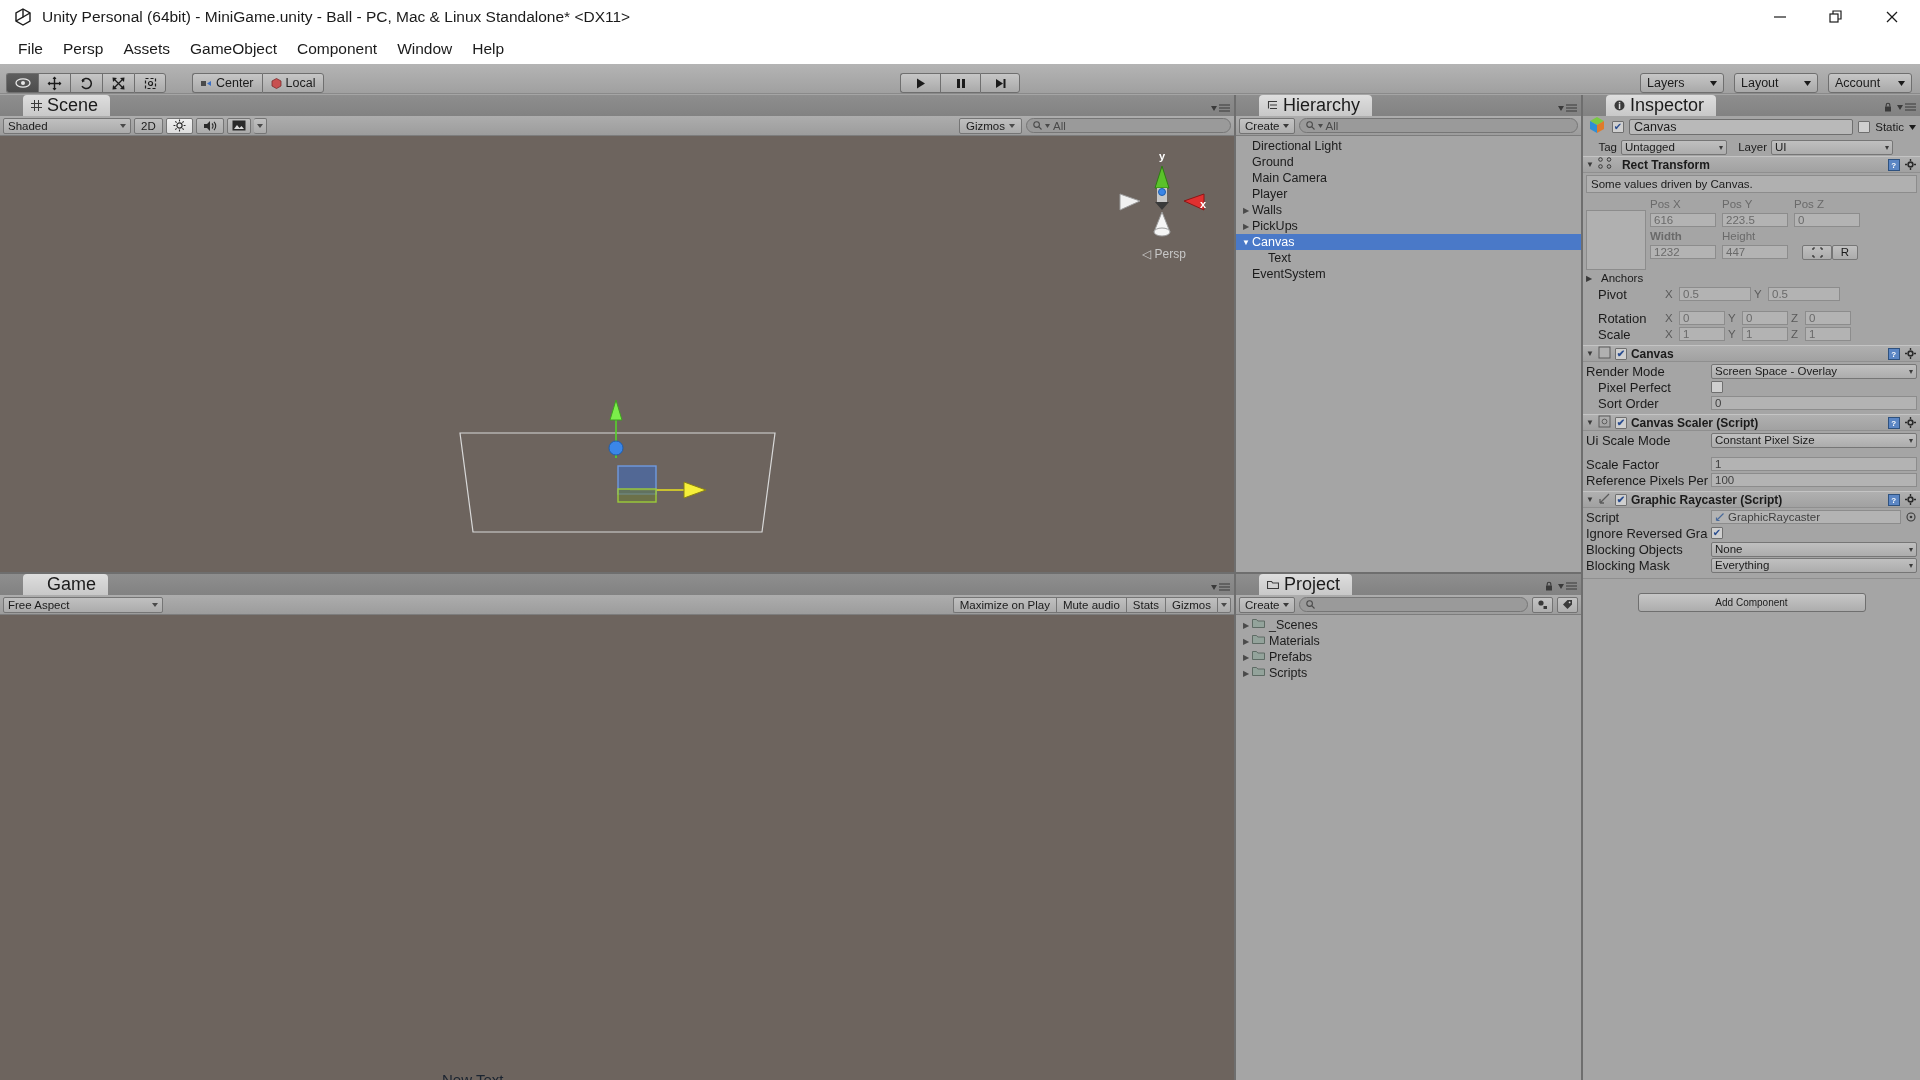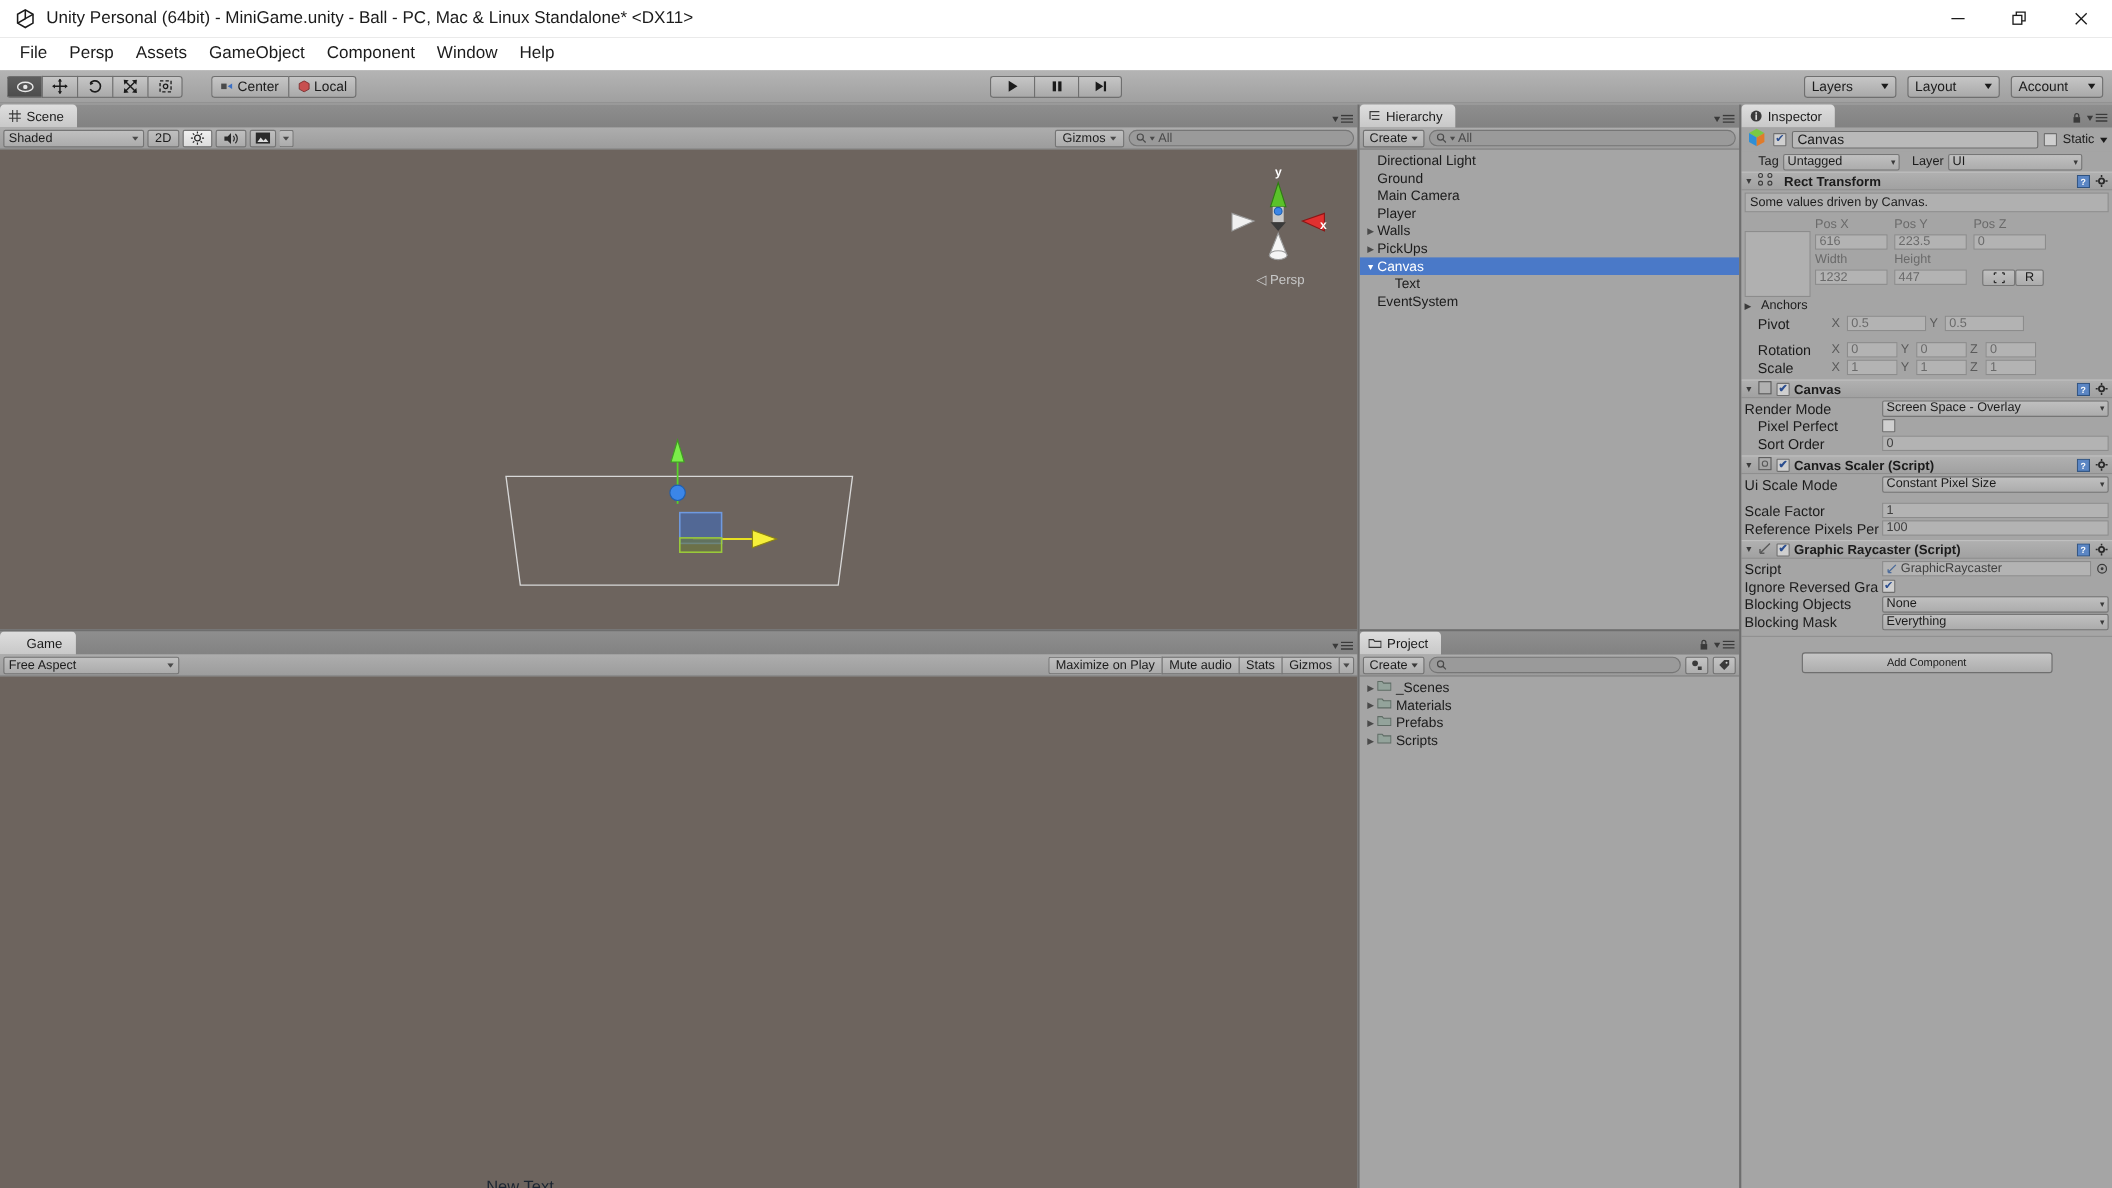--- a/index.html
+++ b/index.html
@@ -27,21 +27,21 @@
     position: absolute; left: 0; top: 34px; width: 1920px; height: 30px;
     background: #ffffff; display: flex; align-items: center; padding-left: 8px;
   }
   .menu-item { font-size: 15.5px; color: #1b1b1b; padding: 2px 10px; }
 
   
   .toolbar {
     position: absolute; left: 0; top: 64px; width: 1920px; height: 30px;
     background: linear-gradient(#b4b4b4, #a0a0a0);
     border-bottom: 1px solid #8a8a8a;
-    display: flex; align-items: center;
+    display: flex; align-items: flex-end;
   }
   .tbtn-group { display: flex; margin-left: 6px; }
   .tbtn {
     width: 32px; height: 20px;
     background: linear-gradient(#c6c6c6, #a9a9a9);
     border: 1px solid #6f6f6f; border-right-width: 0;
     display: flex; align-items: center; justify-content: center;
   }
   .tbtn:first-child { border-radius: 3px 0 0 3px; }
   .tbtn:last-child { border-right-width: 1px; border-radius: 0 3px 3px 0; }
@@ -78,21 +78,21 @@
   .panel { position: absolute; background: #a5a5a5; }
   .panel-tabrow {
     height: 21px; background: linear-gradient(#8e8e8e, #828282);
     display: flex; align-items: flex-end; position: relative;
   }
   .panel-tab {
     height: 21px; padding: 0 12px 0 8px;
     background: linear-gradient(#dedede, #c8c8c8);
     border-radius: 4px 4px 0 0;
     display: flex; align-items: center; gap: 5px;
-    font-size: 12px; color: #1b1b1b;
+    font-size: 18px; color: #1b1b1b; margin-left: 23px;
   }
   .tab-menu-icon {
     position: absolute; right: 4px; bottom: 4px;
     display: flex; align-items: center; gap: 2px;
   }
   .panel-toolbar {
     height: 20px; background: linear-gradient(#adadad, #9c9c9c);
     border-bottom: 1px solid #7d7d7d;
     display: flex; align-items: center; gap: 4px; padding: 0 3px;
   }
@@ -809,21 +809,21 @@
                   <span>616</span>
                 </span>
               <span class="field dim" style="width:66px;">
                   <span>223.5</span>
                 </span>
               <span class="field dim" style="width:66px;">
                   <span>0</span>
                 </span>
             </div>
             <div class="prop-row" style="gap:6px;">
-              <span class="lbl" style="width:66px; color:#6a6a6a;">Width</span>
+              <span class="lbl" style="width:66px; color:#6a6a6a;font-weight:bold;">Width</span>
               <span class="lbl" style="width:66px; color:#6a6a6a;">Height</span>
             </div>
             <div class="prop-row" style="gap:6px;">
               <span class="field dim" style="width:66px;">
                   <span>1232</span>
                 </span>
               <span class="field dim" style="width:66px;">
                   <span>447</span>
                 </span>
               <span style="margin-left:8px; display:flex;">

